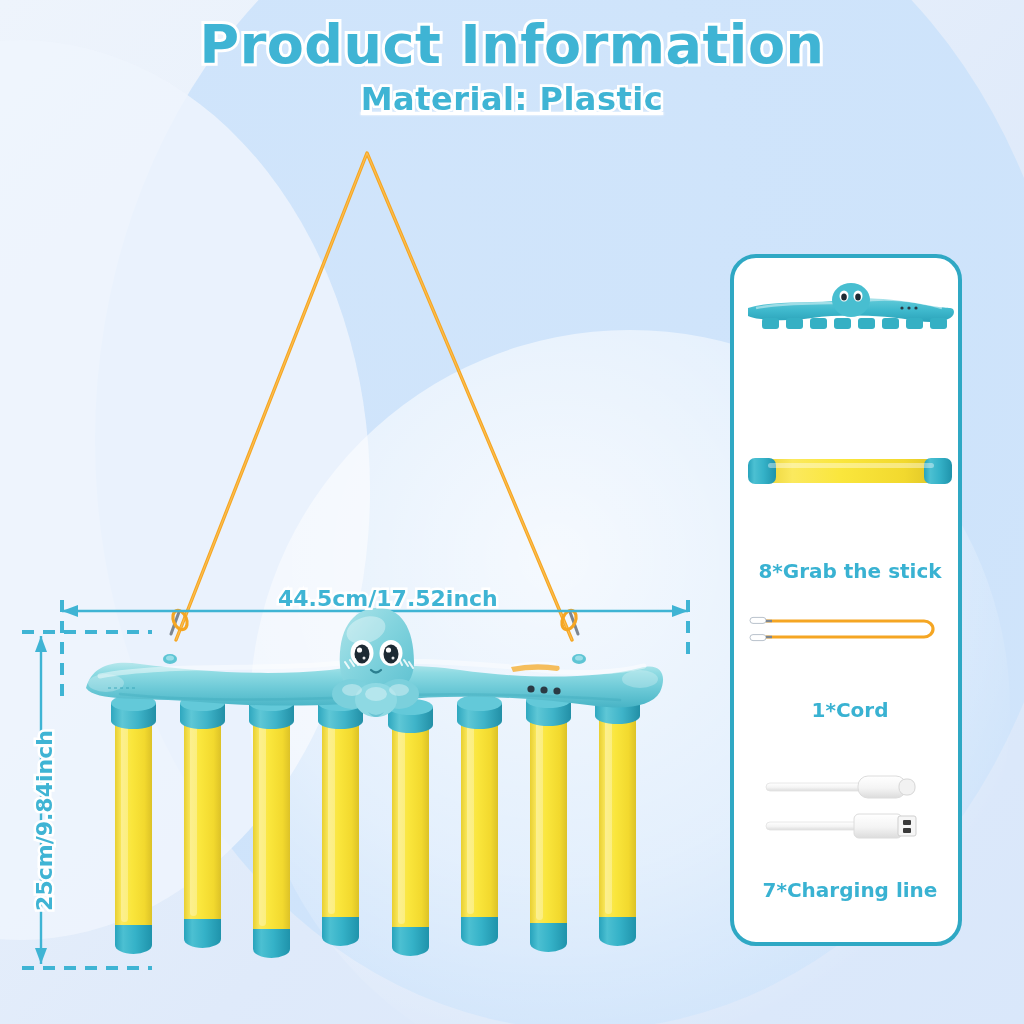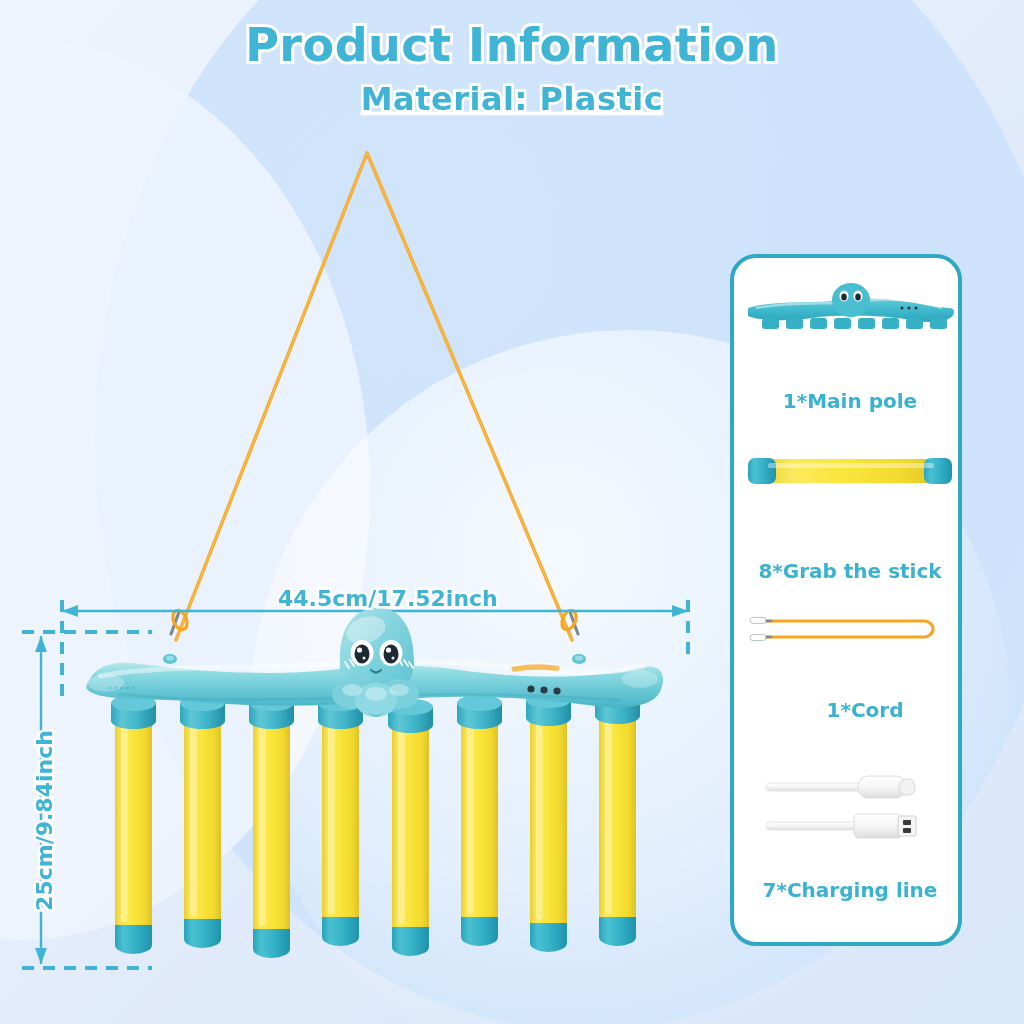--- a/index.html
+++ b/index.html
@@ -46,21 +46,21 @@
   }
   .headline {
     font-family: "DejaVu Sans", sans-serif;
     font-weight: bold;
     color: #3fb4d4;
     letter-spacing: .5px;
     -webkit-text-stroke: 6px #ffffff;
     paint-order: stroke fill;
     text-shadow: 0 0 2px #ffffff;
   }
-  #main-title { font-size: 46px; line-height: 62px; text-align: center; }
+  #main-title { font-size: 54px; line-height: 62px; text-align: center; }
   #sub-title  { font-size: 32px; line-height: 46px; text-decoration: underline; -webkit-text-stroke: 5px #ffffff; }
 
   
   .dim-label {
     position: absolute;
     font-family: "DejaVu Sans", sans-serif;
     font-weight: bold;
     color: #3fb4d4;
     font-size: 22px;
     -webkit-text-stroke: 5px #ffffff;
@@ -89,21 +89,21 @@
     width: 232px;
     text-align: center;
     font-family: "DejaVu Sans", sans-serif;
     font-weight: bold;
     font-size: 20px;
     color: #39b2d2;
     white-space: nowrap;
   }
   #part-label-0 { left: 0; top: 131px; }
   #part-label-1 { left: 0; top: 301px; }
-  #part-label-2 { left: 0; top: 440px; padding-left: 15px; }
+  #part-label-2 { left: 0; top: 440px; }
   #part-label-3 { left: 0; top: 620px; }
 
   .part-art { position: absolute; }
   #part-art-0 { left: 8px; top: 24px; }
   #part-art-1 { left: 12px; top: 196px; }
   #part-art-2 { left: 12px; top: 356px; }
   #part-art-3 { left: 28px; top: 512px; }
 </style>
 </head>
 <body>
@@ -395,19 +395,18 @@
 
       <g>
         <rect x="4" y="52" width="96" height="8" rx="4" fill="url(#usbGrad)" stroke="#e2e2e2" stroke-width=".8"></rect>
         <rect x="92" y="44" width="48" height="24" rx="5" fill="url(#usbGrad)" stroke="#dcdcdc" stroke-width="1"></rect>
         <rect x="136" y="46" width="18" height="20" rx="2" fill="#f6f6f6" stroke="#cfcfcf" stroke-width="1"></rect>
         <rect x="141" y="50" width="8" height="5" rx="1" fill="#3a3a3a"></rect>
         <rect x="141" y="58" width="8" height="5" rx="1" fill="#3a3a3a"></rect>
       </g>
     </svg>
 
-    <div class="part-label" id="part-label-0">1*Main pole</div>
     <div class="part-label" id="part-label-1">8*Grab the stick</div>
     <div class="part-label" id="part-label-2">1*Cord</div>
     <div class="part-label" id="part-label-3">7*Charging line</div>
   </div>
 
 </div>
 
 </body></html>

